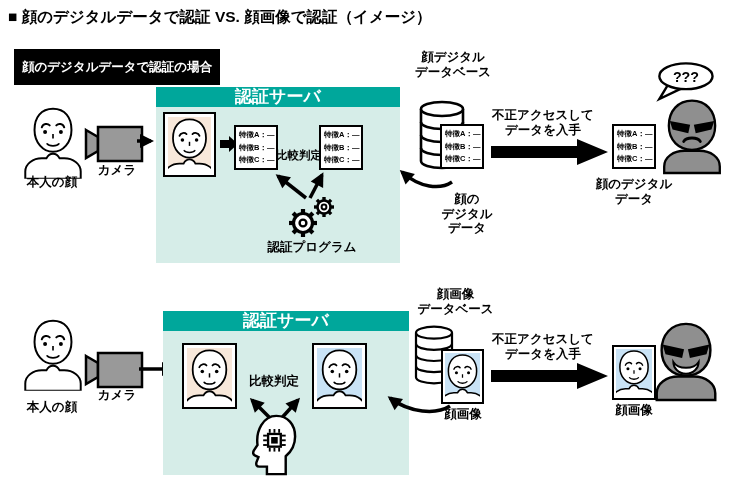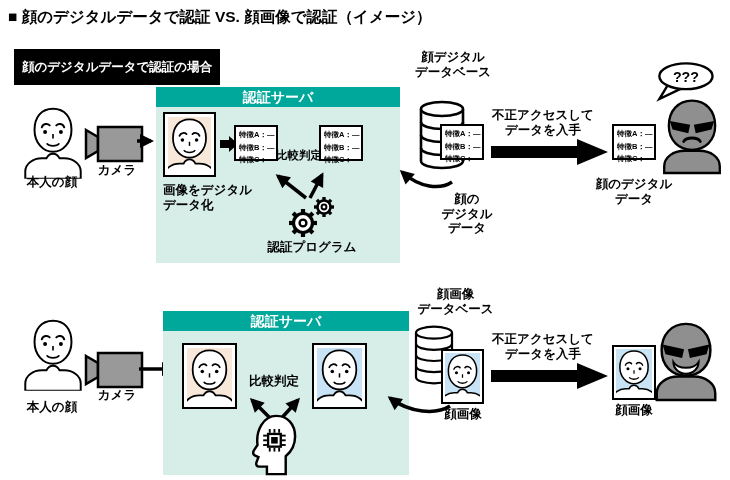--- a/index.html
+++ b/index.html
@@ -6,25 +6,25 @@
   #stage{position:relative;width:730px;height:480px;background:#fff;overflow:hidden;
          font-family:"Liberation Sans",sans-serif;color:#000;}
   .abs{position:absolute;}
   .lbl{position:absolute;font-weight:bold;font-size:12.5px;line-height:14.5px;white-space:nowrap;}
   .ctr{text-align:center;}
   .page-title{position:absolute;left:8px;top:7px;font-size:15.5px;font-weight:bold;}
   .sec-head{position:absolute;background:#000;color:#fff;font-size:12.5px;font-weight:bold;
             padding:11px 8px;line-height:14px;}
   .srv{position:absolute;background:#d6ede8;}
   .srv-head{position:absolute;left:0;top:0;right:0;height:20px;background:#00a79b;color:#fff;
-            font-size:14px;font-weight:bold;text-align:center;line-height:20px;}
+            font-size:17px;font-weight:bold;text-align:center;line-height:20px;}
   .photo{position:absolute;border:2px solid #000;background:#fff;padding:3px;box-sizing:border-box;}
   .photo-in{width:100%;height:100%;overflow:hidden;}
   .photo-in svg{display:block;width:100%;height:118%;}
-  .card{position:absolute;width:44px;height:36px;border:2px solid #000;background:#fff;
+  .card{position:absolute;width:44px;height:45px;border:2px solid #000;background:#fff;
         box-sizing:border-box;padding:2px 0 8px 3px;font-size:7.5px;font-weight:bold;
         line-height:12.6px;white-space:nowrap;}
   svg{overflow:visible;}
 </style>
 </head>
 <body>
 
 <div id="stage">
 
   <svg width="0" height="0" style="position:absolute">
@@ -67,24 +67,20 @@
   <div class="srv" style="left:156px;top:87px;width:244px;height:176px;">
     <div class="srv-head">認証サーバ</div>
   </div>
 
   <div class="photo" style="left:163px;top:112px;width:53px;height:65px;">
     <div class="photo-in" style="background:#f8e8da;">
       <svg viewBox="0 0 100 110" preserveAspectRatio="xMidYMin slice">
           <use href="#face"></use>
         </svg>
     </div>
-  </div>
-  <div class="lbl" style="left:163px;top:183px;">
-    <div>画像をデジタル</div>
-    <div>データ化</div>
   </div>
 
   <svg class="abs" style="left:220px;top:136px;" width="18" height="16">
     <polygon points="0,4 9,4 9,0 18,8 9,16 9,12 0,12" fill="#000"></polygon>
   </svg>
 
   <div class="card" style="left:234px;top:125px;">
     <div>特徴A：—</div>
     <div>特徴B：—</div>
     <div>特徴C：—</div>

